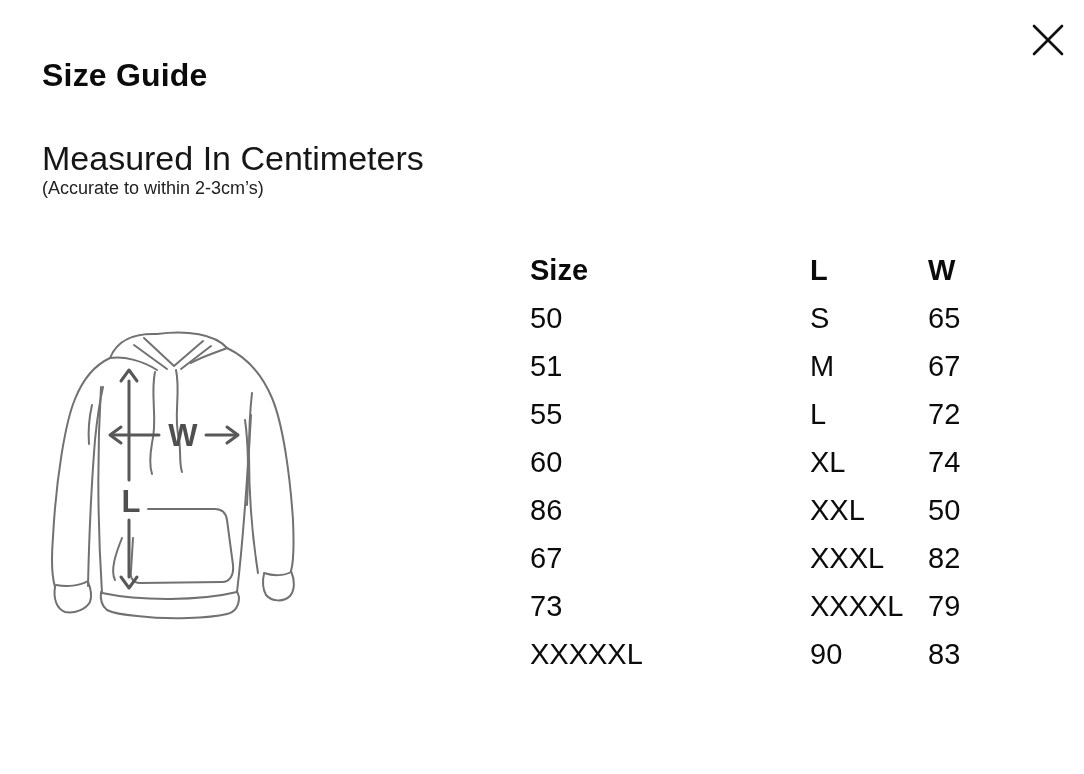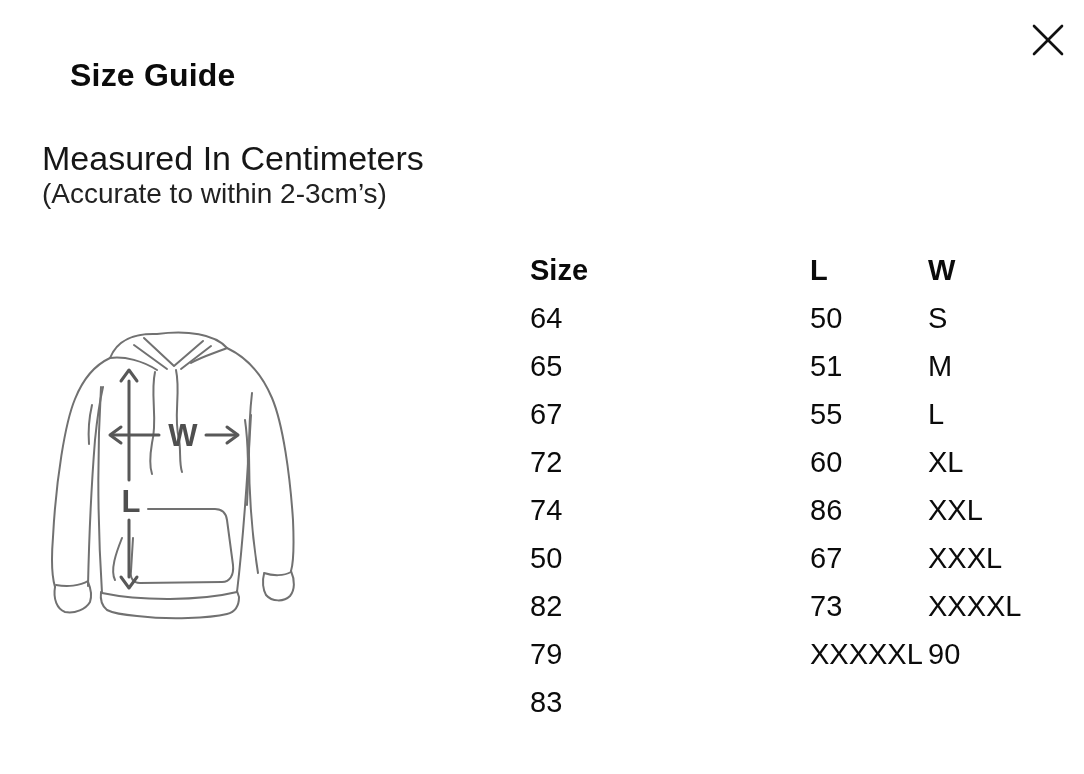--- a/index.html
+++ b/index.html
@@ -10,29 +10,28 @@
     color: #0c0c0c;
     position: relative;
     overflow: hidden;
   }
   .modal { position: absolute; inset: 0; background: #ffffff; }
 
   .title {
     position: absolute; left: 42px; top: 57px;
     font-size: 32px; font-weight: 700; letter-spacing: 0.2px;
     color: #0b0b0b;
-    margin-left: 28px;
   }
   .subtitle {
     position: absolute; left: 42px; top: 139px;
     font-size: 34px; font-weight: 400; color: #161616;
   }
   .note {
     position: absolute; left: 42px; top: 178px;
-    font-size: 28px; font-weight: 400; color: #222222;
+    font-size: 18px; font-weight: 400; color: #222222;
   }
 
   .close-btn {
     position: absolute; top: 17px; right: 13px;
     width: 46px; height: 46px;
     background: none; border: none; padding: 5px;
     cursor: pointer; line-height: 0;
   }
 
   .diagram {
@@ -128,21 +127,20 @@
     </g>
     <text x="138" y="121" text-anchor="middle" font-size="31" font-weight="bold" fill="#4f4f4f">W</text>
     <text x="86" y="187" text-anchor="middle" font-size="31" font-weight="bold" fill="#4f4f4f">L</text>
   </svg>
 
   <div class="size-table">
     <div class="cell hdr">Size</div>
     <div class="cell hdr">L</div>
     <div class="cell hdr">W</div>
 
-    <div class="cell">64</div>
     <div class="cell">50</div>
 
     <div class="cell">S</div>
     <div class="cell">65</div>
     <div class="cell">51</div>
 
     <div class="cell">M</div>
     <div class="cell">67</div>
     <div class="cell">55</div>
 

